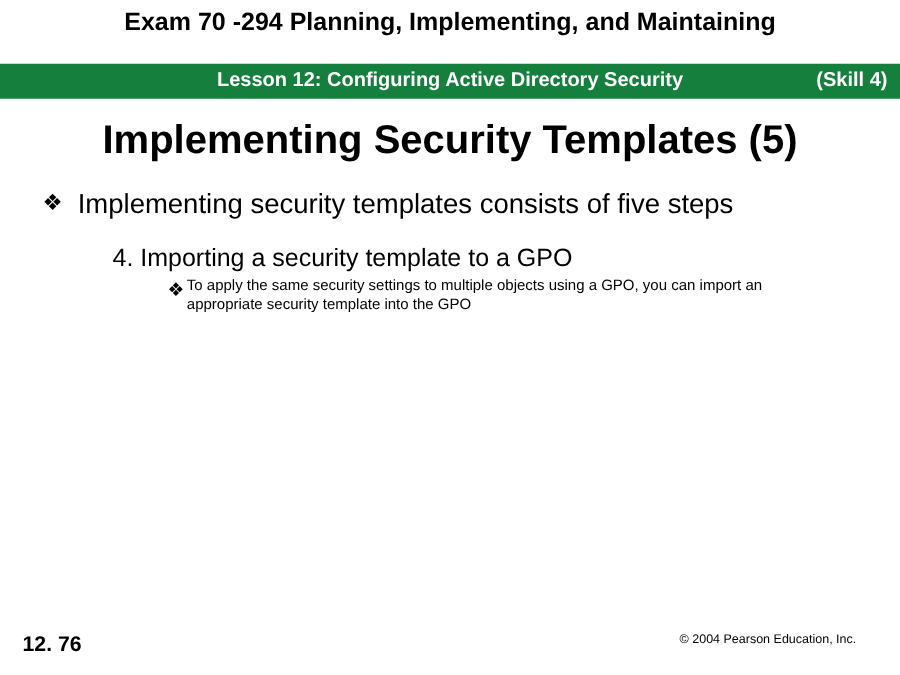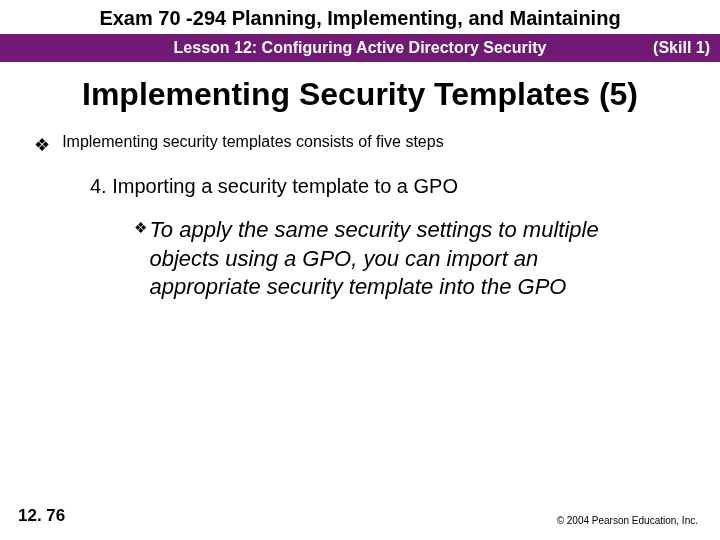--- a/index.html
+++ b/index.html
@@ -1,56 +1,56 @@
 <!DOCTYPE html>
 <html><head>
 <meta charset="utf-8">
 <style>
   * { margin: 0; padding: 0; box-sizing: border-box; }
   html, body { width: 720px; height: 540px; font-family: Arial, Helvetica, sans-serif; background: #fff; color: #000; }
   .slide { width: 720px; height: 540px; position: relative; }
 
-  .header { padding: 6px 10px 3px; text-align: center; }
+  .header { padding: 6px 10px 20px; text-align: center; }
   .header-line { font-size: 20px; font-weight: bold; line-height: 1.25; }
 
-  .blue-bar { background: #701a75; color: #fff; height: 28px; position: relative; display: flex; align-items: center; justify-content: center; }
+  .blue-bar { background: #15803d; color: #fff; height: 28px; position: relative; display: flex; align-items: center; justify-content: center; }
   .lesson { font-size: 16px; font-weight: bold; }
   .skill { position: absolute; right: 10px; font-size: 16px; font-weight: bold; }
 
   .title { text-align: center; font-size: 32px; font-weight: bold; margin: 14px 0 18px; }
 
   .content { padding: 0 28px 0 34px; }
 
   .level1 { display: flex; align-items: flex-start; margin-bottom: 16px; }
   .level1 .bullet { font-size: 18px; margin-right: 12px; line-height: 1.35; margin-top: 2px; }
-  .level1 .text { font-size: 16px; line-height: 1.35; }
+  .level1 .text { font-size: 22px; line-height: 1.35; }
 
-  .level2 { margin-left: 56px; margin-bottom: 16px; }
+  .level2 { margin-left: 56px; }
   .level2 .text { font-size: 20px; line-height: 1.35; }
 
   .level3 { margin-left: 100px; padding-right: 40px; display: flex; align-items: flex-start; }
   .level3 .bullet { font-size: 15px; margin-right: 2px; line-height: 1.3; margin-top: 2px; }
-  .level3 .text { font-size: 22px; line-height: 1.3; font-style: italic; }
+  .level3 .text { font-size: 12px; line-height: 1.3; }
 
-  .footer { position: absolute; bottom: 14px; left: 0; right: 0; display: flex; justify-content: space-between; align-items: flex-end; padding: 0 22px 0 18px; }
+  .footer { position: absolute; bottom: 14px; left: 0; right: 13px; display: flex; justify-content: space-between; align-items: flex-start; padding: 0 22px 0 18px; }
   .page { font-size: 17px; font-weight: bold; }
   .copyright { font-size: 10px; }
 </style>
 </head>
 <body>
 
 <div class="slide">
 
   <div class="header">
     <div class="header-line">Exam 70 -294 Planning, Implementing, and Maintaining</div>
   </div>
 
   <div class="blue-bar">
     <span class="lesson">Lesson 12: Configuring Active Directory Security</span>
-    <span class="skill">(Skill 1)</span>
+    <span class="skill">(Skill 4)</span>
   </div>
 
   <div class="title">Implementing Security Templates (5)</div>
 
   <div class="content">
 
     <div class="level1">
       <span class="bullet">❖</span>
       <span class="text">Implementing security templates consists of five steps</span>
     </div>

